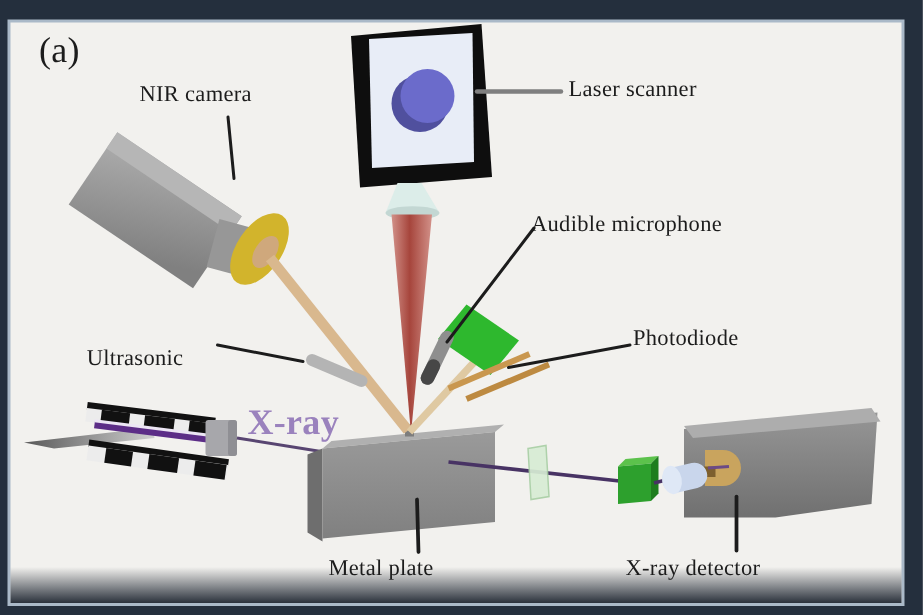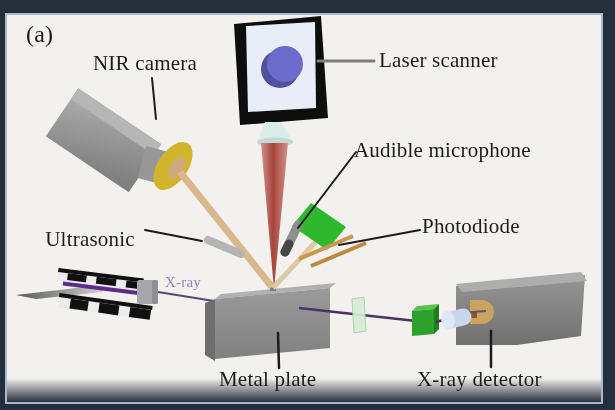--- a/index.html
+++ b/index.html
@@ -2,25 +2,25 @@
 <html><head>
 <meta charset="utf-8">
 <style>
   html,body{margin:0;padding:0;background:#242f3d;}
   #stage{
     position:relative;width:615px;height:410px;overflow:hidden;
     font-family:"Liberation Serif","DejaVu Serif",serif;
   }
   #stage svg{position:absolute;left:0;top:0;}
   .lbl{
-    position:absolute;color:#1c1c1c;font-size:21px;line-height:24px;
+    position:absolute;color:#1c1c1c;font-size:15px;line-height:24px;
     white-space:nowrap;letter-spacing:.2px;
   }
   .lbl-panel{font-size:24px;}
-  .lbl-xray{color:#9a82bd;font-size:15px;}
+  .lbl-xray{color:#9a82bd;font-size:24px;font-weight:bold;}
   .lbl-ultra{white-space:normal;width:132px;text-align:center;line-height:31px;margin-top:18px;}
 </style>
 </head>
 <body>
 
 <div id="stage">
 
 <svg width="615" height="410" viewBox="0 0 615 410">
   <defs>
     <linearGradient id="gradCone" x1="0" y1="0" x2="1" y2="0">

